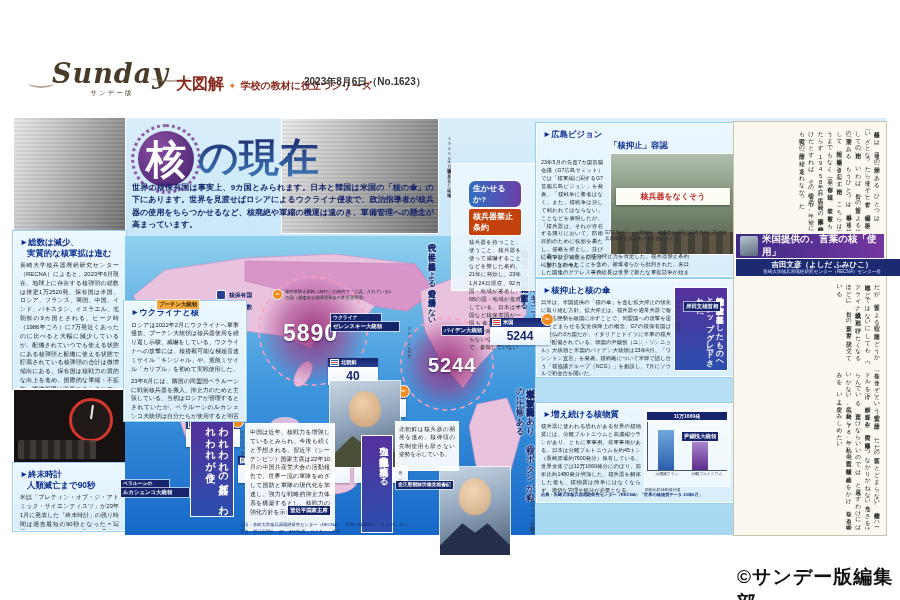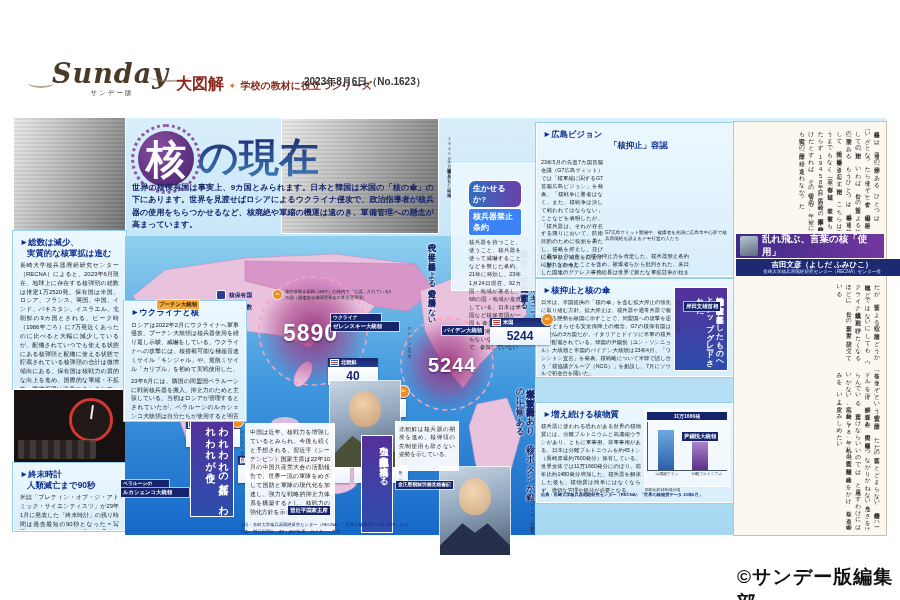--- a/index.html
+++ b/index.html
@@ -90,21 +90,21 @@
   .crowd{position:absolute;bottom:3px;left:4px;width:70%;height:26%;
          background:repeating-linear-gradient(90deg,#4a4440 0 6px,#2c2826 6px 12px);border-radius:2px;opacity:.8;}
   .demo{background:linear-gradient(180deg,#aebfae 0%,#76876f 55%,#555e4e 100%);box-shadow:0 0 0 1px #fff;position:relative;overflow:hidden;}
   .banner{position:absolute;left:4%;top:34%;width:92%;background:#fdfdf6;color:#c22323;font-weight:bold;
           font-size:8px;text-align:center;padding:3px 0;box-shadow:0 1px 2px rgba(0,0,0,.4);}
   .heads{position:absolute;bottom:0;left:0;width:100%;height:22%;
          background:repeating-linear-gradient(90deg,#5d5243 0 7px,#3f3a31 7px 14px);opacity:.85;}
   
   .band1{background:linear-gradient(90deg,#2f6fc0,#6b3fa8);color:#fff;font-weight:bold;font-size:8px;
          padding:2px 4px;border-radius:6px;box-shadow:0 0 0 1px #fff;}
-  .band2{background:#3b82f6;color:#fff;font-weight:bold;font-size:8px;padding:2px 4px;border-radius:2px;box-shadow:0 0 0 1px #fff;}
+  .band2{background:#c2410c;color:#fff;font-weight:bold;font-size:8px;padding:2px 4px;border-radius:2px;box-shadow:0 0 0 1px #fff;}
   
   .essay{background:#fbf8f0;box-shadow:0 0 0 1px #c9c2ae;}
   .etitle{background:linear-gradient(90deg,#3c2a84,#7437a0);color:#fff;font-weight:bold;font-size:9.5px;
           display:flex;align-items:center;gap:4px;padding:2px 4px;box-sizing:border-box;}
   .eauthor{background:#1c2a72;color:#fff;text-align:center;padding:1px 0;}
   .eauthor .nm{font-size:7.5px;font-weight:bold;display:block;line-height:1.2;}
   .eauthor .af{font-size:4.6px;display:block;line-height:1.2;color:#cfe0ff;}
   .eportrait{width:18px;height:20px;border-radius:2px;background:linear-gradient(160deg,#b9c6d4,#5a6a7e);flex:0 0 auto;}
   
   .chart{background:rgba(255,255,255,.55);box-shadow:0 0 0 1px #fff;padding:2px;box-sizing:border-box;}
@@ -338,20 +338,24 @@
   <div class="abs" style="left:452px;top:136px;width:86px;height:126px;background:rgba(235,246,253,.92);box-shadow:0 0 0 1px #fff;padding:17px;box-sizing:border-box;margin-top:28px;">
     <div class="band1">生かせるか?</div>
     <div class="band2" style="margin-top:2px;">核兵器禁止条約</div>
     <div class="pb" style="font-size:5.4px;">核兵器を持つこと、使うこと、核兵器を使って威嚇することなどを禁じた条約。21年に発効し、23年1月24日現在、92カ国・地域が署名し、68の国・地域が批准している。日本は米国など核保有国が一国も参加しておらず、廃絶論につながらないなどとの理由で、参加していない</div>
   </div>
 
   <div class="abs panel" style="left:537px;top:124px;width:196px;height:152px;">
     <div class="ph">►広島ビジョン</div>
     <div class="ph" style="padding-left:7px;text-align:center;">「核抑止」容認</div>
     <div class="abs pb" style="left:4px;top:32px;width:62px;height:92px;font-size:5.3px;">23年5月の先進7カ国首脳会議（G7広島サミット）では「核軍縮に関するG7首脳広島ビジョン」を発表。「核戦争に勝者はなく、また、核戦争は決して戦われてはならない」ことなどを表明したが、「核兵器は、それが存在する限りにおいて、防衛目的のために役割を果たし、侵略を抑止し、並びに戦争及び威圧を防止すべき」との考え</div>
+    <div class="abs demo" style="left:68px;top:4px;width:124px;height:100px;">
+      <div class="banner">核兵器をなくそう</div>
+      <div class="heads"></div>
+    </div>
     <div class="abs capline" style="left:68px;top:106px;width:124px;">G7広島サミット開催中、被爆者を先頭に広島市中心部で核兵器廃絶を訴えるデモ行進の人たち</div>
     <div class="abs pb" style="left:4px;top:126px;width:148px;font-size:5.3px;">に基づいている」と核の抑止力を肯定した。核兵器禁止条約に触れなかったことを含め、被爆者らから批判された。来日した国連のグテレス事務総長は世界で新たな軍拡競争が始まっていると指摘し、核保有国を非難した。</div>
   </div>
 
   <div class="abs" style="left:684px;top:294px;z-index:4;"><span class="tag">岸田文雄首相</span></div>
 
   <div class="abs panel" style="left:537px;top:280px;width:196px;height:96px;">
     <div class="ph">►核抑止と核の傘</div>
     <div class="abs pb" style="left:4px;top:16px;width:130px;font-size:5.3px;">日米は、米国提供の「核の傘」を含む拡大抑止の強化に取り組む方針。拡大抑止は、核兵器や通常兵器で報復する態勢を敵国に示すことで、同盟国への攻撃を思いとどまらせる安全保障上の概念。G7の核保有国は米英仏の3カ国だが、イタリアとドイツに米軍の核兵器が配備されている。韓国の尹錫悦（ユン・ソンニョル）大統領と米国のバイデン大統領は23年4月、「ワシントン宣言」を発表。核戦略について米韓で話し合う「核協議グループ（NCG）」を創設し、7月にソウルで初会合を開いた。</div>
     <div class="abs vq vq-box" style="left:138px;top:8px;width:52px;height:82px;font-size:7.8px;line-height:1.25;">韓米相互防衛条約は核能力を基盤としたものへとアップグレードされた</div>
@@ -378,21 +382,21 @@
     <div class="abs src" style="left:4px;top:88px;width:188px;">出典・長崎大学核兵器廃絶研究センター（RECNA）「世界の核物質データ 23年6月」</div>
   </div>
 
   <div class="abs" style="left:240px;top:522px;width:490px;color:#13306e;font-size:4.3px;z-index:2;">上段・長崎大学核兵器廃絶研究センター（RECNA）「世界の核弾頭データ 2023」から</div>
   <div class="abs" style="left:240px;top:529px;width:490px;color:#13306e;font-size:4.3px;z-index:2;">写真・朝日新聞社、AP、AFP時事、ロイター＝共同</div>
 
   <div class="abs essay" style="left:734px;top:122px;width:152px;height:413px;z-index:2;">
     <div class="abs vt" style="left:5px;top:5px;width:142px;height:104px;">核兵器には、二通りの「使用」がある。ひとつは、「いざとなったら使うぞ」と脅す、威嚇の手段としての「使用」だ。いわば、脅しの言葉による核の「使用」である。もうひとつは、威嚇を通り越して、実際に核爆発を引き起こす「使用」だ。こちらは言うまでもなく、一発で都市を破壊し、甚大な被害をもたらす。1945年8月に広島、長崎への原爆投下が核時代の幕開けだとすれば、その後の約80年、幸いにも実戦での「使用」は繰り返されなかった。</div>
     <div class="abs etitle" style="left:2px;top:112px;width:148px;height:24px;">
       <span class="eportrait"></span>
-      <span>乱れ飛ぶ、言葉の核「使用」</span>
+      <span>米国提供の、言葉の核「使用」</span>
     </div>
     <div class="abs eauthor" style="left:2px;top:137px;width:172px;">
       <span class="nm">吉田文彦（よしだ ふみひこ）</span>
       <span class="af">長崎大学核兵器廃絶研究センター（RECNA）センター長</span>
     </div>
     <div class="abs vt" style="left:5px;top:158px;width:142px;height:84px;">だが、言葉による核の「使用」はどうか。冷戦期ほどではないにしても、ウクライナ侵攻以降、「乱用」と呼びたくなるほどに、脅しの言葉が世界で飛び交っている。</div>
     <div class="abs vt" style="left:5px;top:246px;width:142px;height:162px;">「核を使うぞ」という言葉の「使用」は、ただの言葉にとどまらない。核使用のハードルを下げ、誤解や誤算を生み、実際の核爆発につながりかねない危うさをはらんでいる。言葉だけならいいのでは、と見過ごすわけにはいかない。広島、長崎から78年。乱れ飛ぶ言葉の核「使用」に歯止めをかけ、核を巡る言葉の重みを、いま一度かみしめたい。</div>
   </div>
 
   <div class="abs copyright" style="left:737px;top:564px;">©サンデー版編集部</div>

